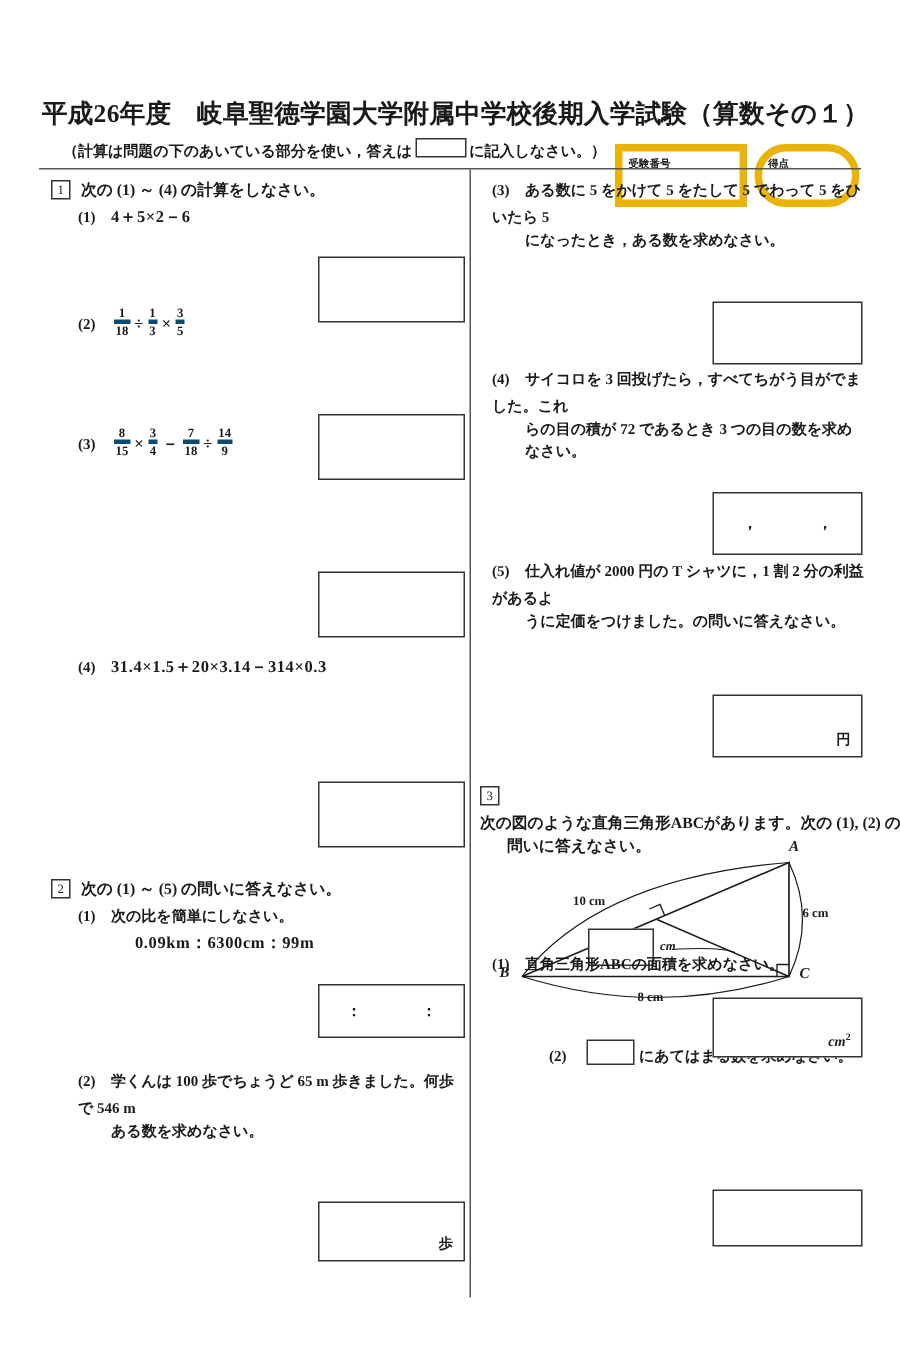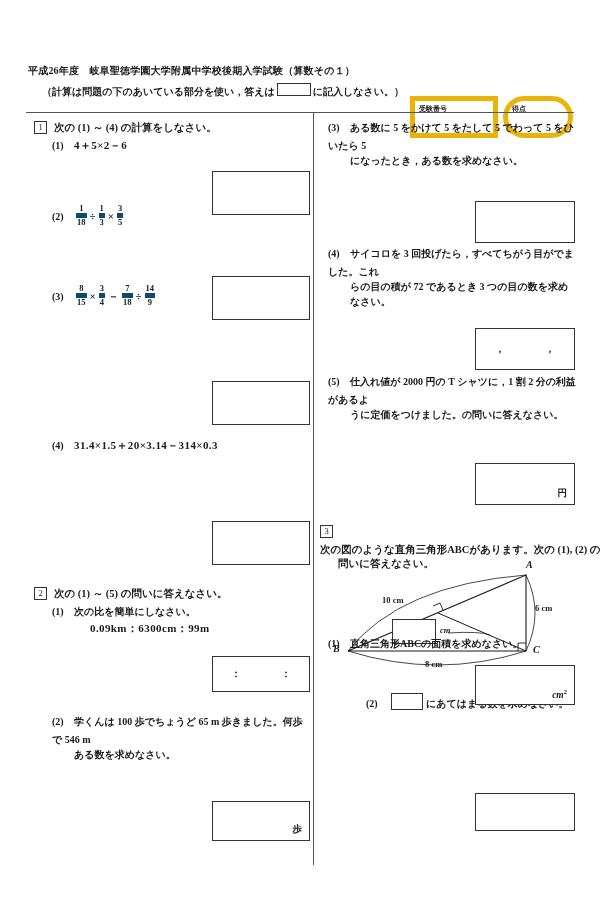--- a/index.html
+++ b/index.html
@@ -11,21 +11,21 @@
     position: relative;
     font-family: "Liberation Serif", "DejaVu Serif", serif;
     color: #1a1a1a;
     overflow: hidden;
   }
   .page { position: absolute; inset: 0; }
 
   
   .header { position: absolute; left: 28px; top: 64px; width: 545px; }
   .hdr-title {
-    font-size: 10px; font-weight: bold; letter-spacing: .2px;
+    font-size: 17px; font-weight: bold; letter-spacing: .2px;
     white-space: nowrap;
   }
   .hdr-sub {
     font-size: 10px; font-weight: bold; margin-top: 5px; padding-left: 14px;
     white-space: nowrap;
   }
   .inline-ansbox {
     display: inline-block; width: 32px; height: 11px;
     border: 1px solid #333; vertical-align: -1px; margin: 0 2px;
   }
@@ -69,21 +69,21 @@
   .indent { padding-left: 22px; }
   .expr { font-size: 11px; font-weight: bold; letter-spacing: .4px; }
 
   
   .frac {
     display: inline-block; vertical-align: middle; text-align: center;
     font-size: 8.5px; font-weight: bold; line-height: 1.05; margin: 0 2px;
     position: relative; top: -1px;
   }
   .frac .num { display: block; padding: 0 1px; }
-  .frac .den { display: block; border-top: 5px solid #0c4a6e; padding: 0 1px; text-align: center; }
+  .frac .den { display: block; border-top: 3px solid #0c4a6e; padding: 0 1px; text-align: center; }
   .op { font-size: 11px; font-weight: bold; margin: 0 1px; }
 
   
   .ansbox {
     position: absolute; border: 1px solid #333; box-sizing: border-box;
     background: #fff;
   }
   .ansbox .unit {
     position: absolute; right: 7px; bottom: 4px;
     font-size: 9.5px; font-weight: bold; font-style: italic;

